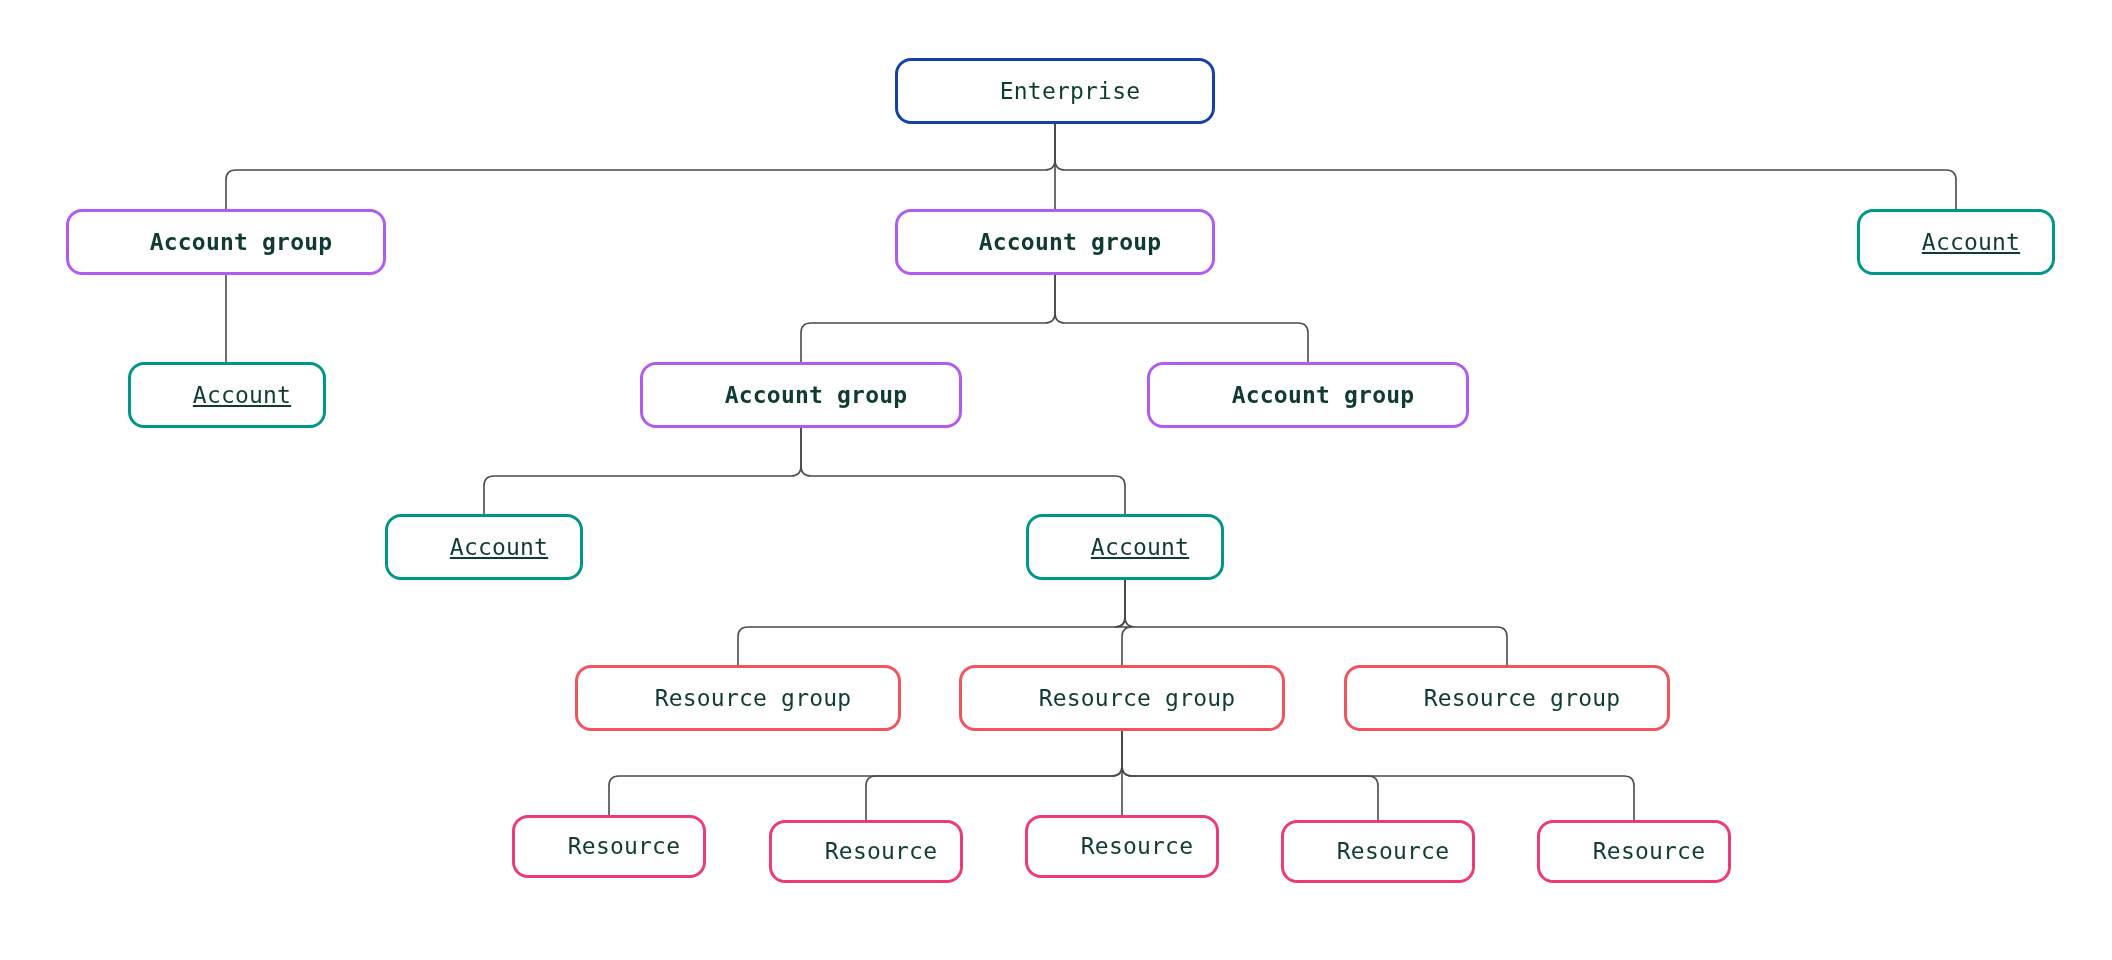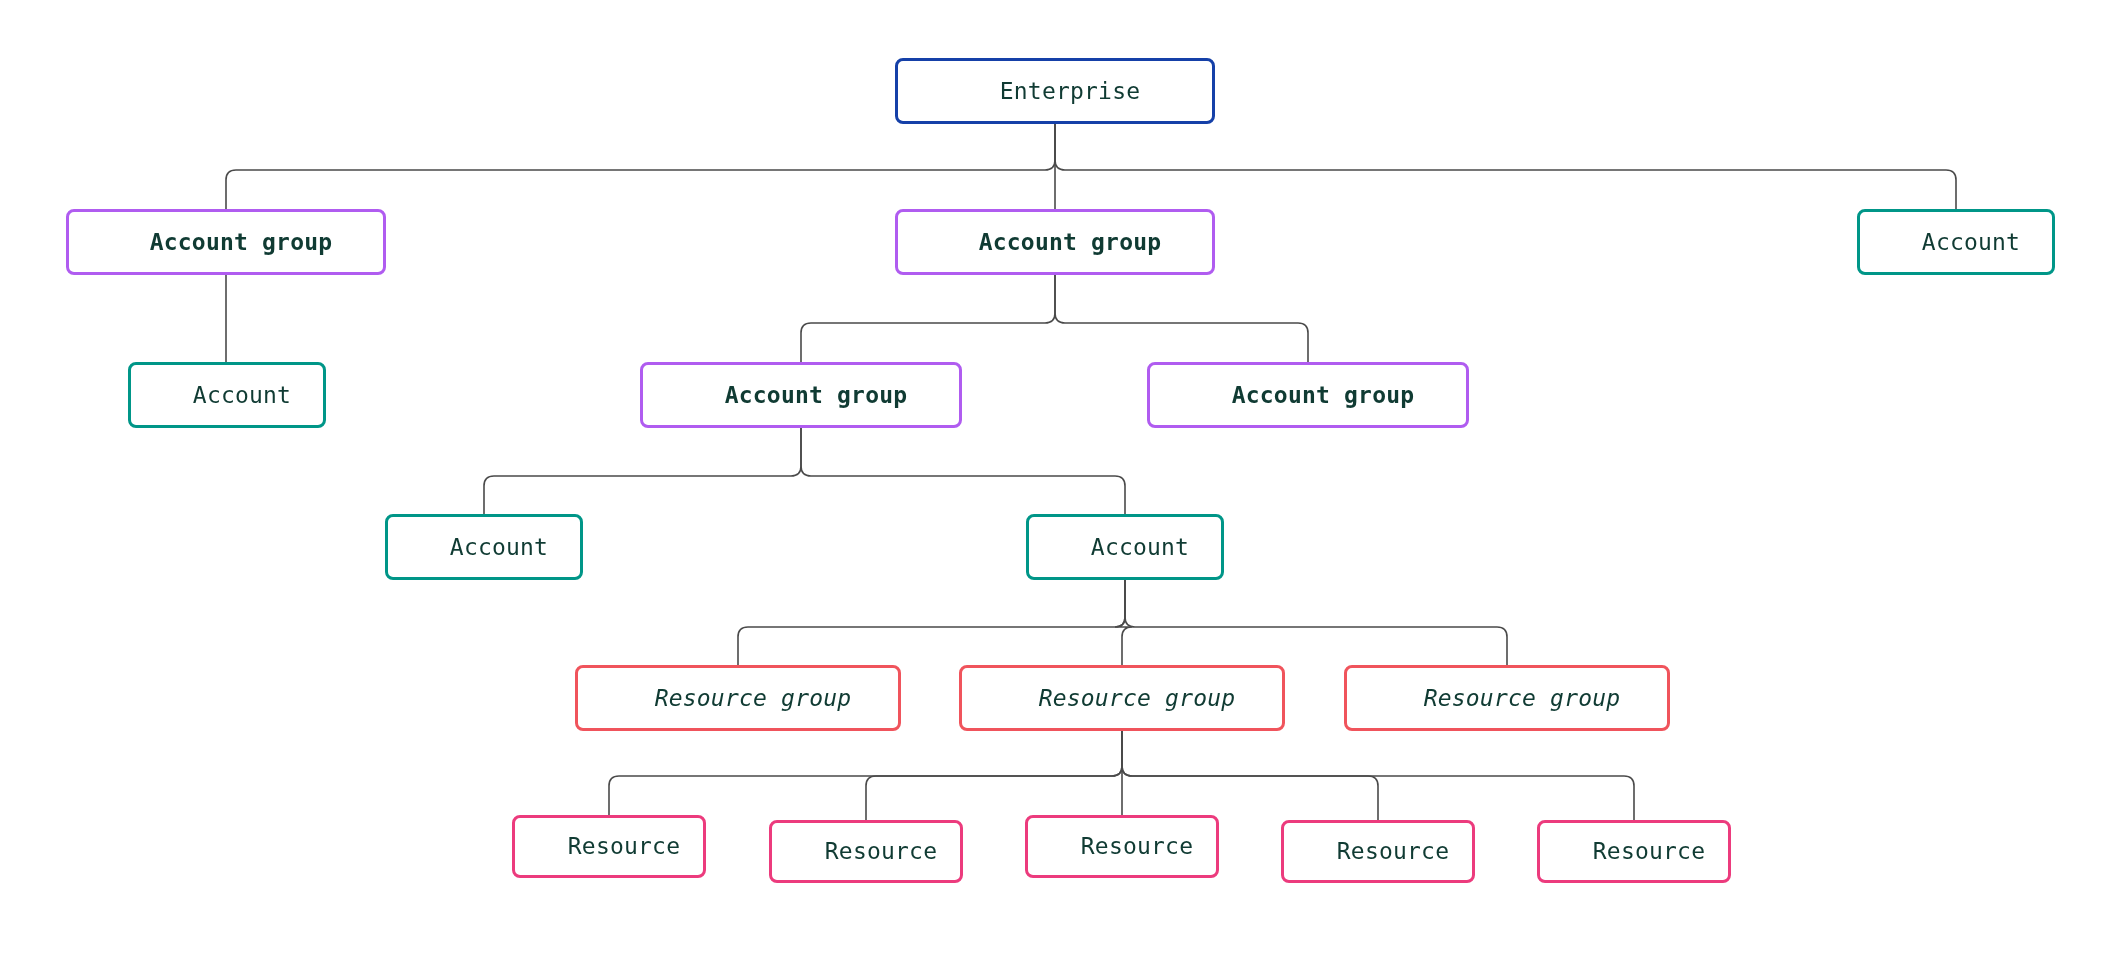--- a/index.html
+++ b/index.html
@@ -27,33 +27,33 @@
     pointer-events: none;
   }
   .node {
     position: absolute;
     box-sizing: border-box;
     display: flex;
     align-items: center;
     justify-content: center;
     background: #ffffff;
     border-style: solid;
-    border-radius: 8px;
+    border-radius: 16px;
     color: #103b33;
     font-size: 23px;
     line-height: 1;
     letter-spacing: 0.2px;
     white-space: nowrap;
     z-index: 2;
     padding-left: 30px;
   }
   .node.enterprise { border-width: 3px; border-color: #1540a8; }
   .node.account-group { border-width: 3px; border-color: #b05cf0; font-weight: bold; }
-  .node.account { border-width: 3px; border-color: #009688; }
-  .node.resource-group { border-width: 3px; border-color: #f0545c; font-style: italic; }
+  .node.account { border-width: 3px; border-color: #009688; text-decoration: underline; }
+  .node.resource-group { border-width: 3px; border-color: #f0545c; }
   .node.resource { border-width: 3px; border-color: #ec3b7d; }
   .node-label {
     pointer-events: none;
   }
 </style>
 </head>
 <body>
 
 <div id="canvas">
   <svg id="edges" viewBox="0 0 2112 960" width="2112" height="960" aria-hidden="true">

